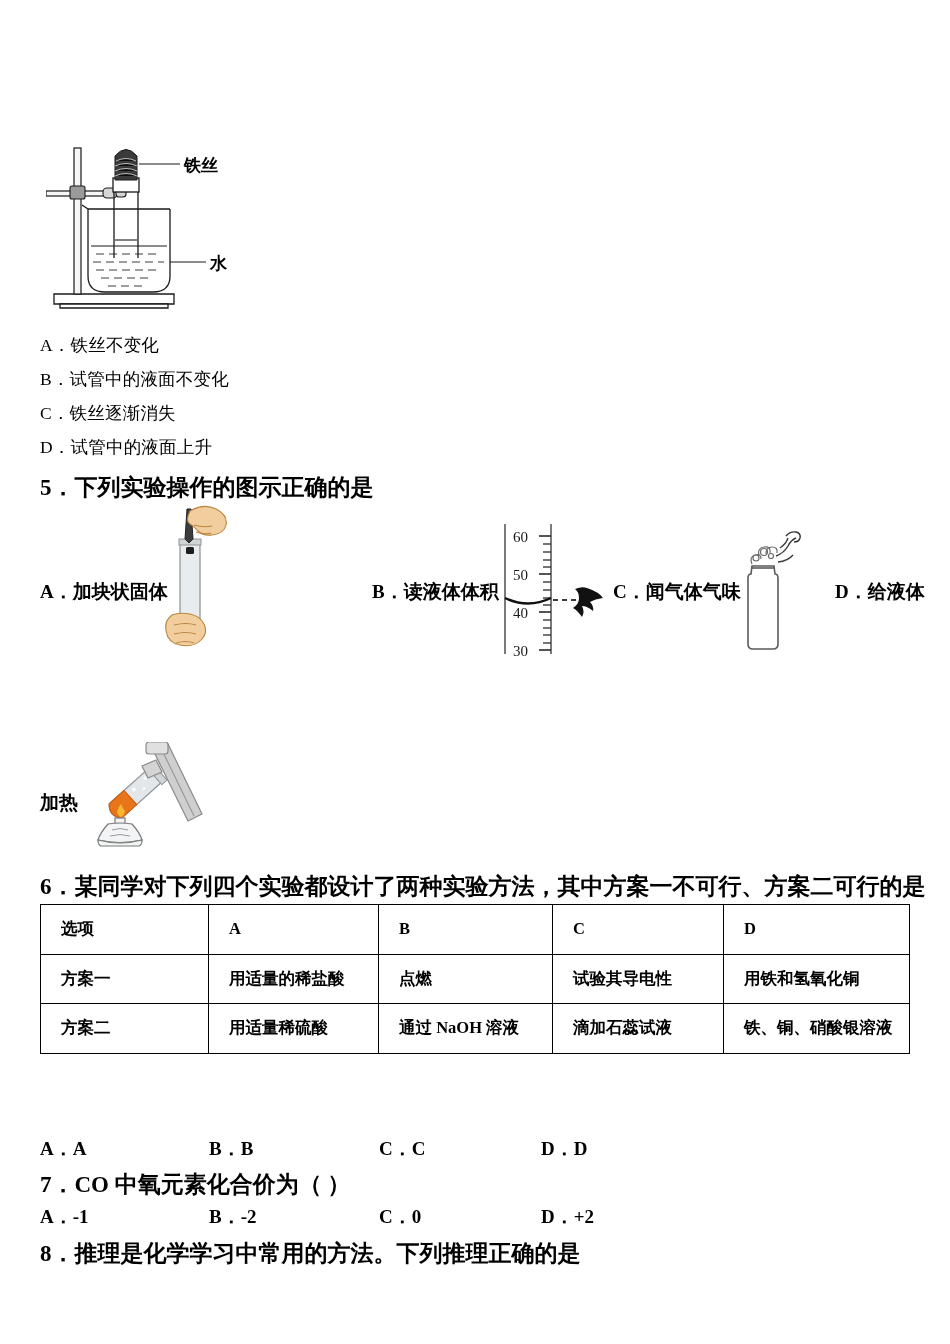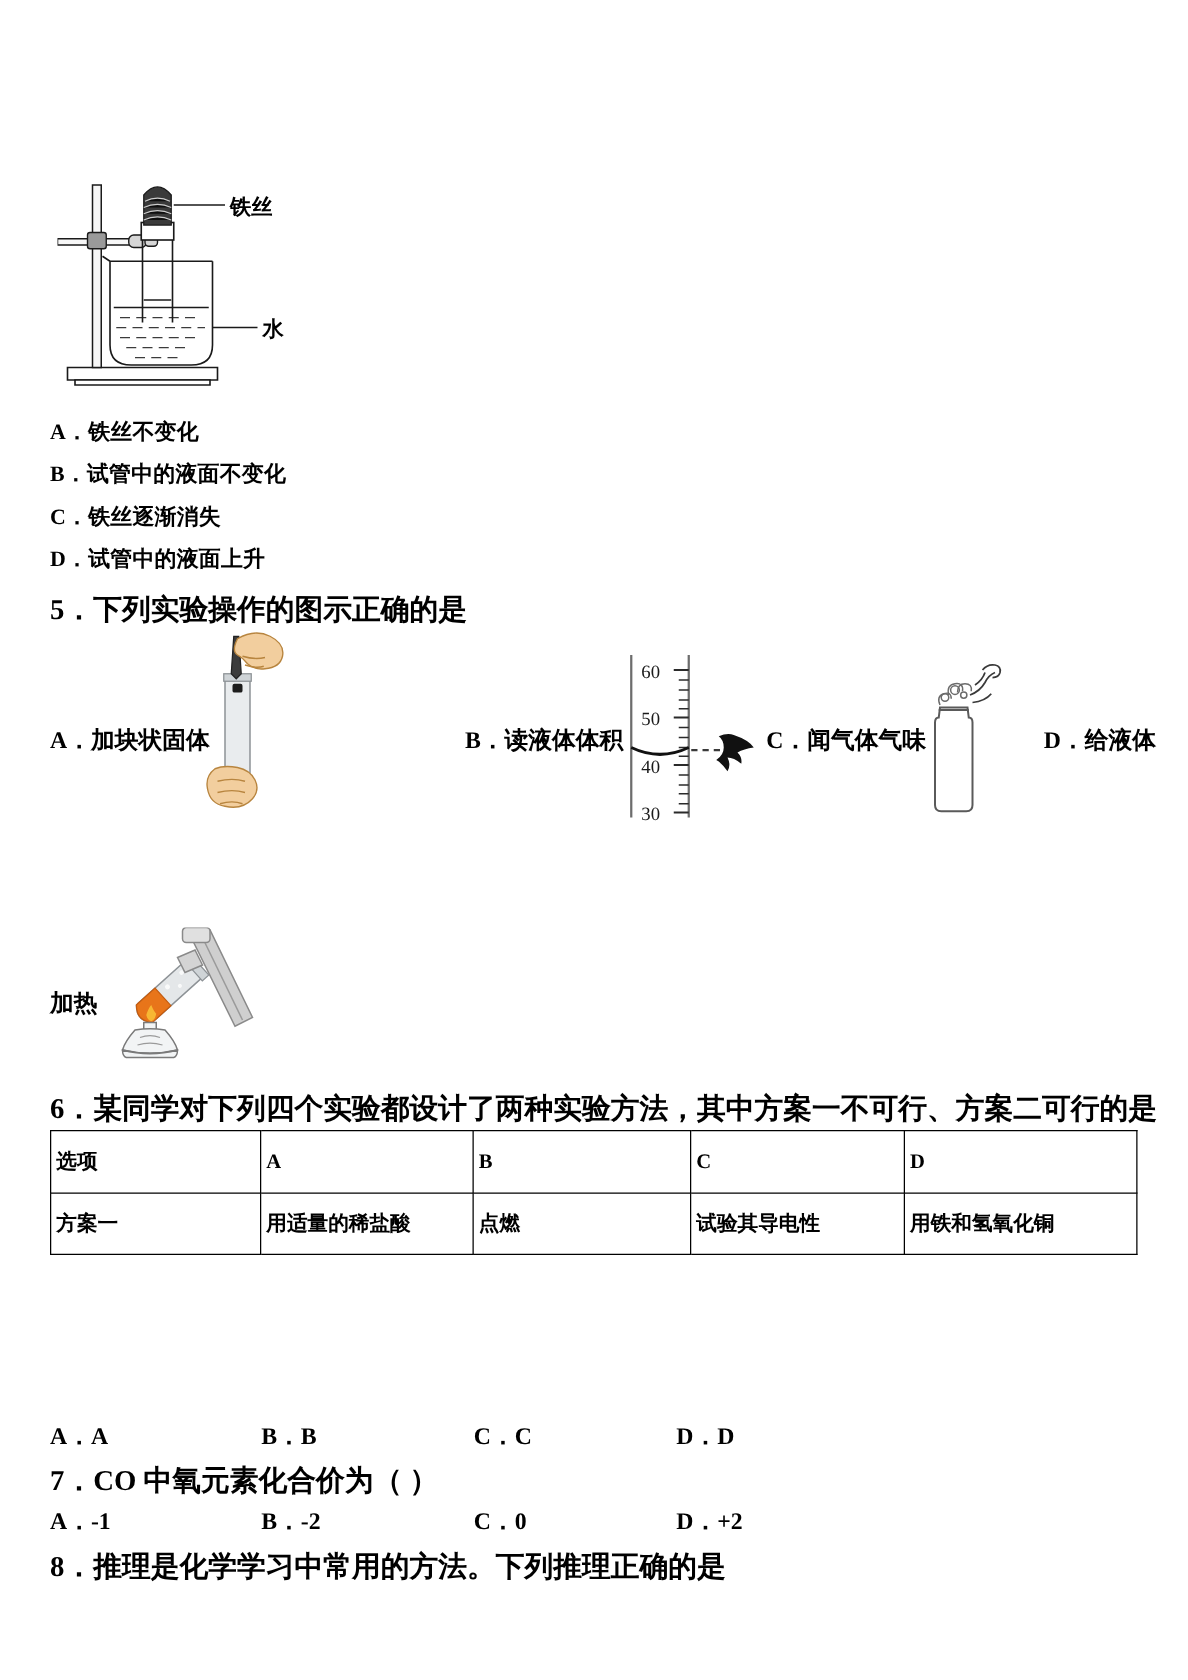--- a/index.html
+++ b/index.html
@@ -20,21 +20,21 @@
     left: 0; top: 0;
     width: 902px;
     height: 1344px;
     margin-top: 48px;
   }
 
   
   .q-line {
     position: absolute;
     font-size: 17.5px;
-    font-weight: bold;
+    font-weight: normal;
     white-space: nowrap;
     letter-spacing: 0.2px;
   }
   .q-stem {
     position: absolute;
     font-size: 23px;
     font-weight: bold;
     white-space: nowrap;
   }
   .opt-label {
@@ -69,21 +69,21 @@
   }
   table.exp {
     border-collapse: collapse;
     width: 869px;
     table-layout: fixed;
     font-size: 16.5px;
     font-weight: bold;
   }
   table.exp td {
     border: 1.3px solid #000;
-    padding: 9px 9px 9px 4px;
+    padding: 9px 9px 9px 20px;
     vertical-align: middle;
     line-height: 1.85;
   }
   table.exp td.hdr { height: 26px; vertical-align: middle; }
   col.c0 { width: 168px; }
   col.c1 { width: 170px; }
   col.c2 { width: 174px; }
   col.c3 { width: 171px; }
   col.c4 { width: 186px; }
 
@@ -361,20 +361,27 @@
           <td class="hdr">C</td>
           <td class="hdr">D</td>
         </tr>
         <tr>
           <td>方案一</td>
           <td class="nowrapcell">用适量的稀盐酸</td>
           <td class="nowrapcell">点燃</td>
           <td class="nowrapcell">试验其导电性</td>
           <td class="nowrapcell">用铁和氢氧化铜</td>
         </tr>
+        <tr>
+          <td>方案二</td>
+          <td class="nowrapcell">用适量稀硫酸</td>
+          <td class="nowrapcell">通过 NaOH 溶液</td>
+          <td class="nowrapcell">滴加石蕊试液</td>
+          <td class="nowrapcell">铁、铜、硝酸银溶液</td>
+        </tr>
       </tbody>
     </table>
   </div>
 
   <div class="opt-label" style="left:40px; top:1088px;">A．A</div>
   <div class="opt-label" style="left:209px; top:1088px;">B．B</div>
   <div class="opt-label" style="left:379px; top:1088px;">C．C</div>
   <div class="opt-label" style="left:541px; top:1088px;">D．D</div>
 
   <div class="q-stem" style="left:40px; top:1121px;text-align:center;">7．CO 中氧元素化合价为（      ）</div>

